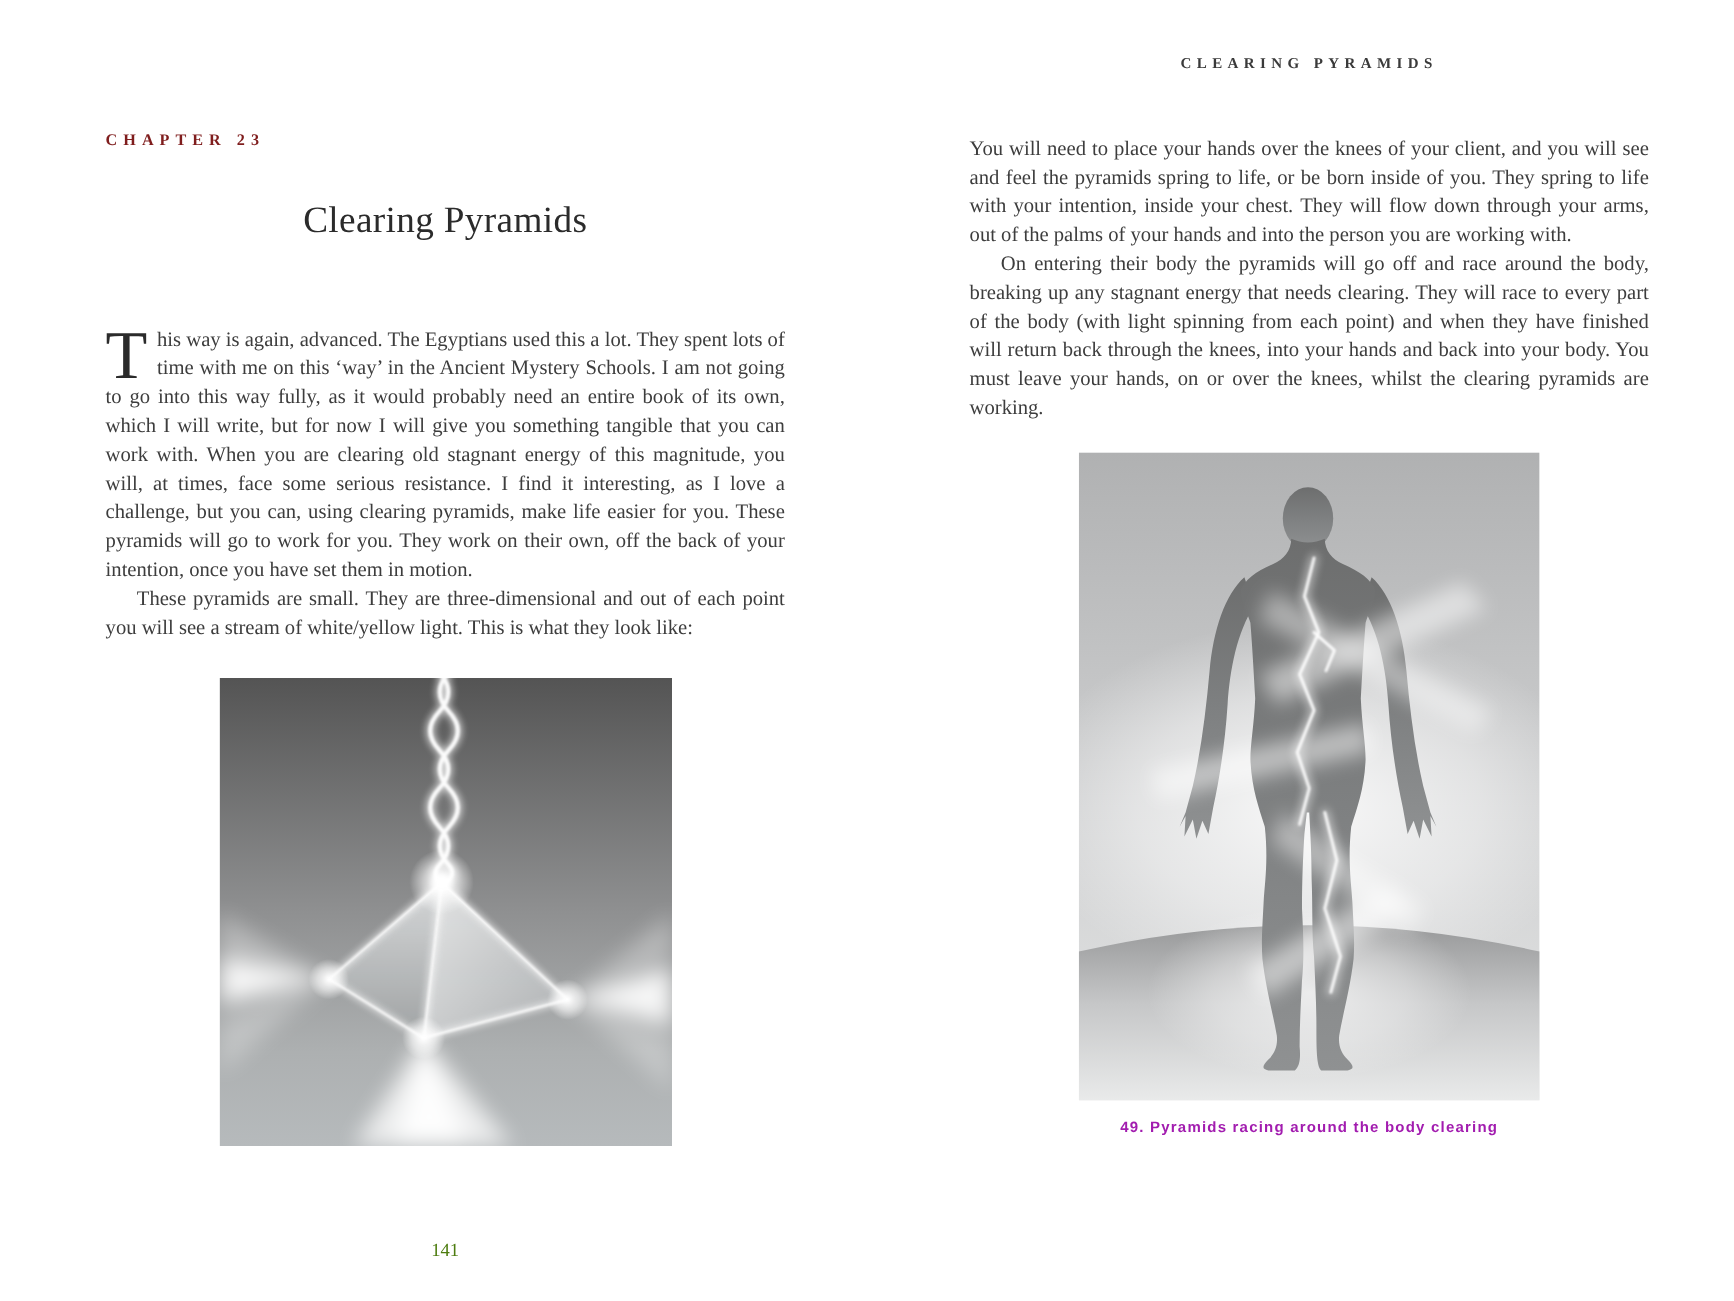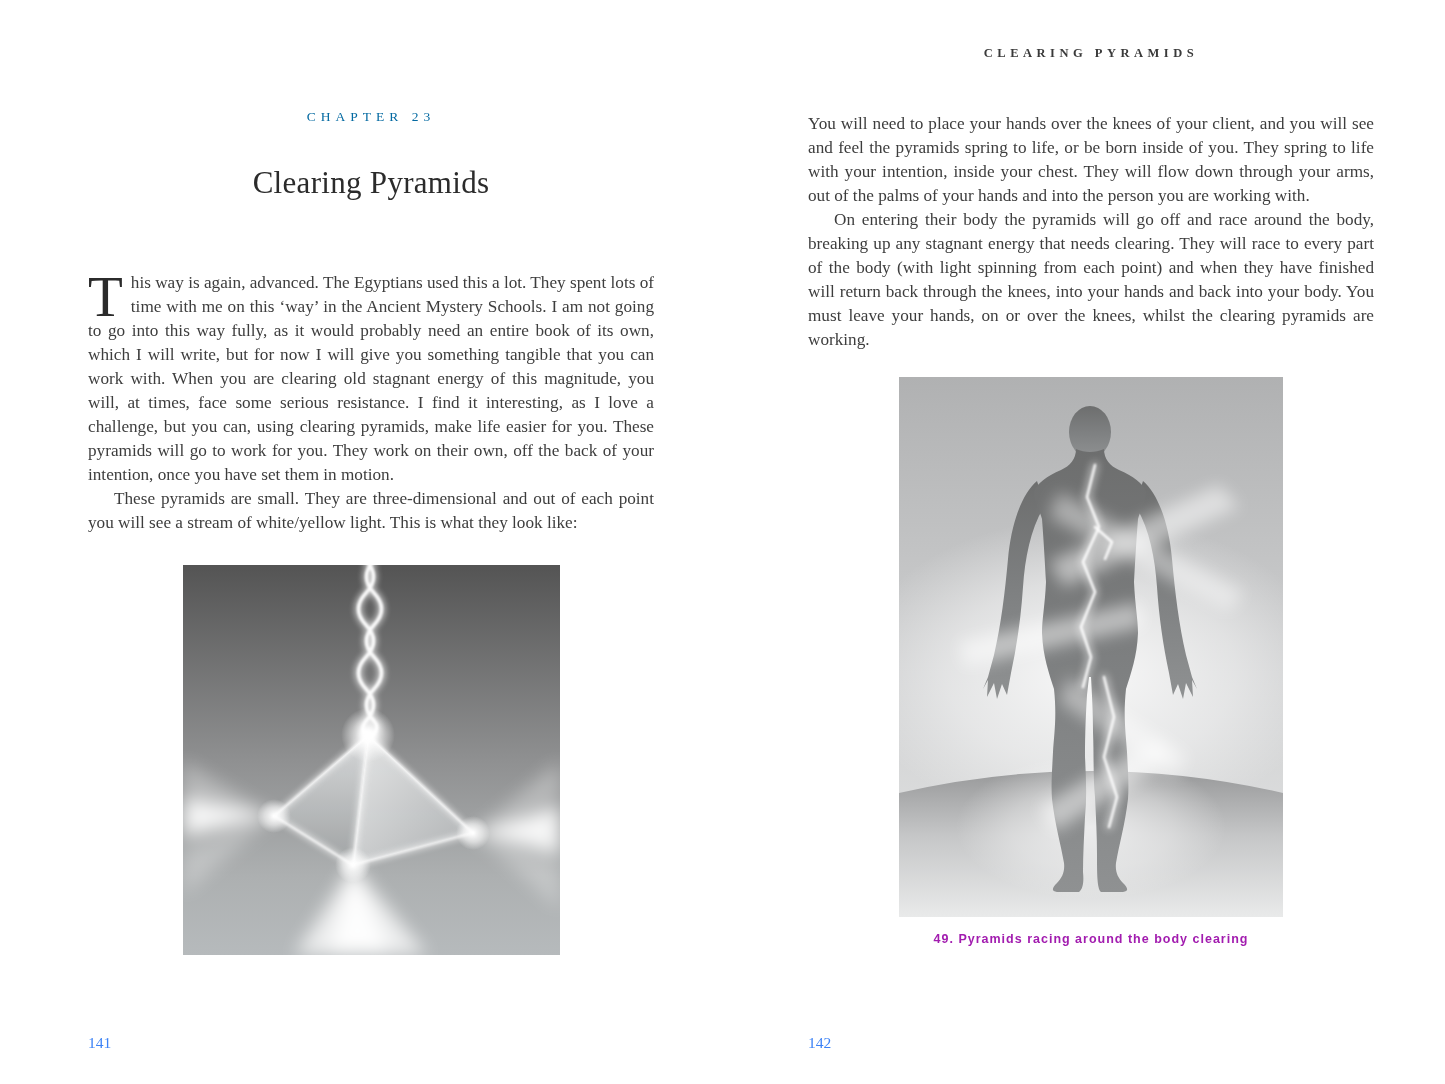--- a/index.html
+++ b/index.html
@@ -6,22 +6,22 @@
   body{
     width:1445px;height:1084px;background:#ffffff;position:relative;overflow:hidden;
     font-family:"Liberation Serif", serif;color:#3d3d3d;
     -webkit-font-smoothing:antialiased;
   }
   .col{position:absolute;top:12px;}
   #left-col{left:88px;width:566px;}
   #right-col{left:808px;width:566px;}
 
   .chapter-label{
-    margin:97px 0 0 0;text-align:center;
-    font-size:13.5px;font-weight:normal;letter-spacing:5px;color:#0369a1;
+    margin:97px 0 0 0;
+    font-size:13.5px;font-weight:bold;letter-spacing:5px;color:#7f1d1d;
   }
   .chapter-title{
     margin:40px 0 0 0;text-align:center;
     font-size:31px;font-weight:normal;letter-spacing:.3px;color:#2b2b2b;
   }
   .running-header{
     margin:34px 0 0 0;text-align:center;
     font-size:12.5px;font-weight:bold;letter-spacing:4.5px;color:#3a3a3a;
   }
   p.body-par{
@@ -36,22 +36,22 @@
   .figure{margin-top:30px;text-align:center;}
   #right-col .figure{margin-top:25px;}
   .figure svg{display:block;margin:0 auto;}
   .caption{
     margin-top:16px;text-align:center;
     font-family:"Liberation Sans", sans-serif;
     font-size:12.5px;font-weight:bold;letter-spacing:1px;line-height:19px;color:#a21caf;
   }
   #right-col .caption{margin-top:13px;}
   .page-number{
-    position:absolute;top:1022px;left:0;width:100%;text-align:left;
-    font-size:15.5px;color:#3b82f6;
+    position:absolute;top:1022px;left:0;width:100%;text-align:center;
+    font-size:15.5px;color:#4d7c0f;
   }
 </style>
 </head>
 <body>
 
 <div class="col" id="left-col">
 
   <div class="chapter-label">CHAPTER 23</div>
 
   <h1 class="chapter-title">Clearing Pyramids</h1>
@@ -236,14 +236,13 @@
           <polyline points="196,150 213,165 206,182"></polyline>
         </g>
       </g>
     </svg>
   </div>
 
   <div class="caption">
     <div>49. Pyramids racing around the body clearing</div>
   </div>
 
-  <div class="page-number">142</div>
 </div>
 
 </body></html>

